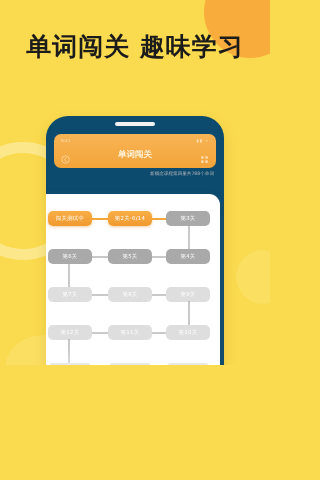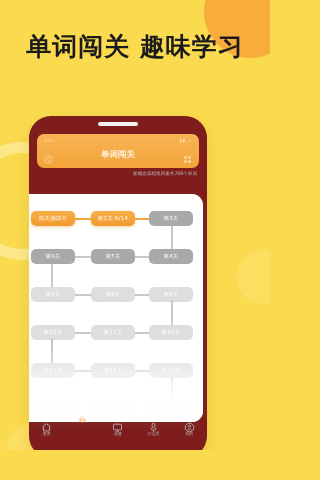--- a/index.html
+++ b/index.html
@@ -10,21 +10,21 @@
     width: 270px;
     height: 480px;
     overflow: hidden;
     font-family: "DejaVu Sans", "Liberation Sans", sans-serif;
     background: #fada4e;
   }
 
   #screen {
     position: relative;
     width: 270px;
-    height: 450px;
+    height: 365px;
     background: #fada4e;
     overflow: hidden;
     text-decoration: underline;
   }
 
   
   .decor {
     position: absolute;
     border-radius: 50%;
     pointer-events: none;
@@ -73,25 +73,25 @@
     font-size: 25px;
     font-weight: bold;
     letter-spacing: 1px;
     color: #1b1b1b;
     white-space: nowrap;
   }
 
   
   #phone {
     position: absolute;
-    left: 29px;
+    left: 46px;
     top: 116px;
     width: 178px;
     height: 342px;
-    background: #7f1d1d;
+    background: #0c4a6e;
     border-radius: 22px;
     box-shadow: 0 6px 14px rgba(150, 110, 10, 0.18);
     overflow: hidden;
   }
   #phone-notch {
     position: absolute;
     top: 6px;
     left: 50%;
     transform: translateX(-50%);
     width: 40px;

